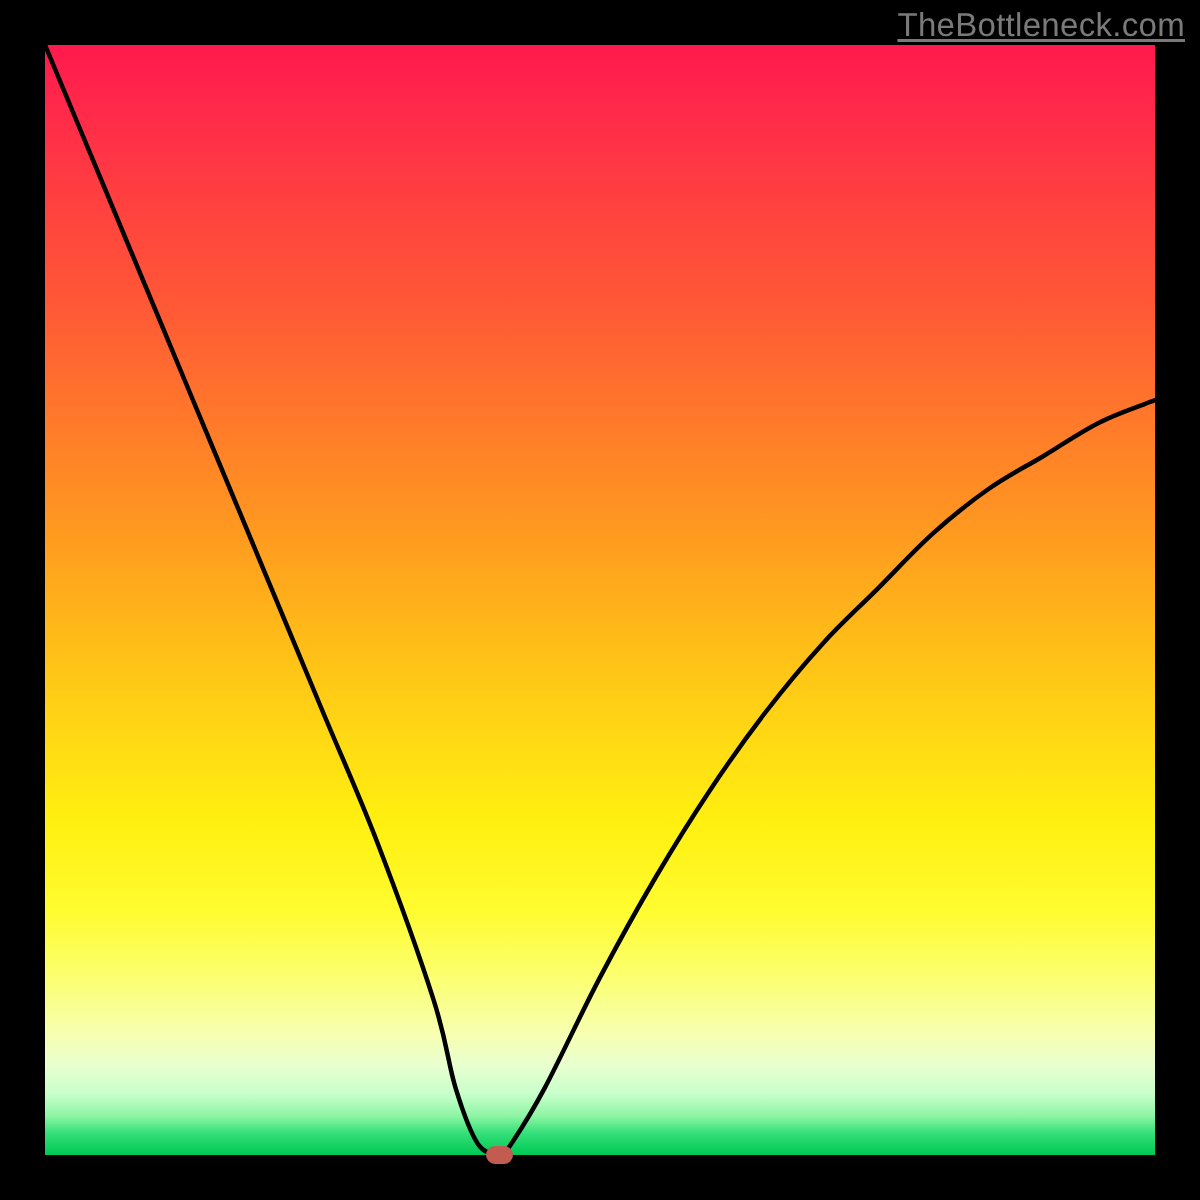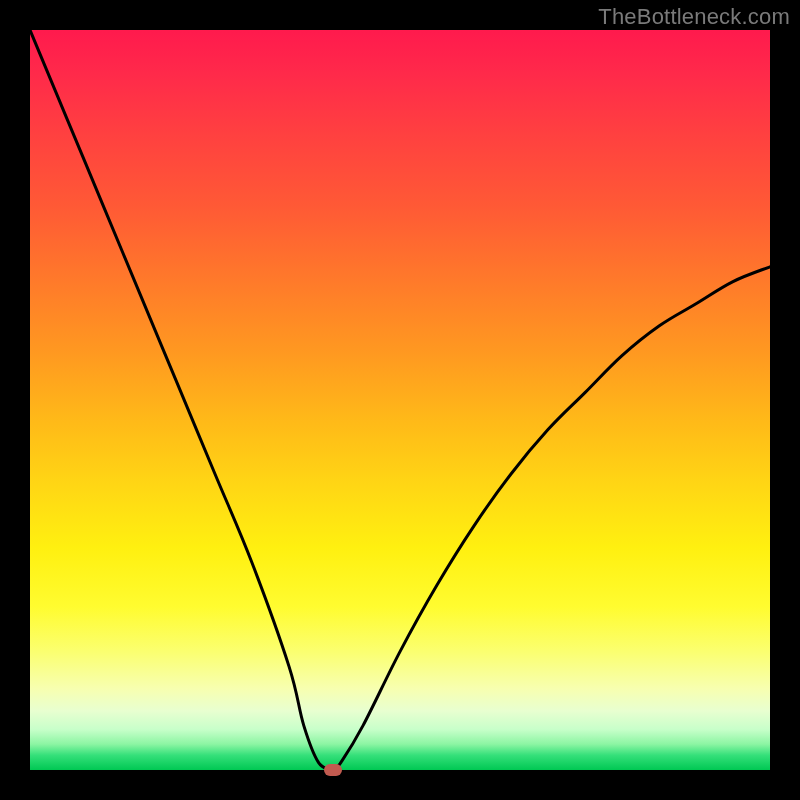--- a/index.html
+++ b/index.html
@@ -60,20 +60,21 @@
     transform: translate(-50%, -50%);
   }
   .watermark {
     position: absolute;
     top: 4px;
     right: 10px;
     color: #7a7a7a;
     font-size: 22px;
     font-weight: 500;
     letter-spacing: 0.2px;
+    text-decoration: underline;
   }
 </style>
 </head>
 <body>
 
 <div class="frame">
   <div class="watermark">TheBottleneck.com</div>
 
   <div class="plot">
     <svg class="curve-svg" viewBox="0 0 740 740" preserveAspectRatio="none">

